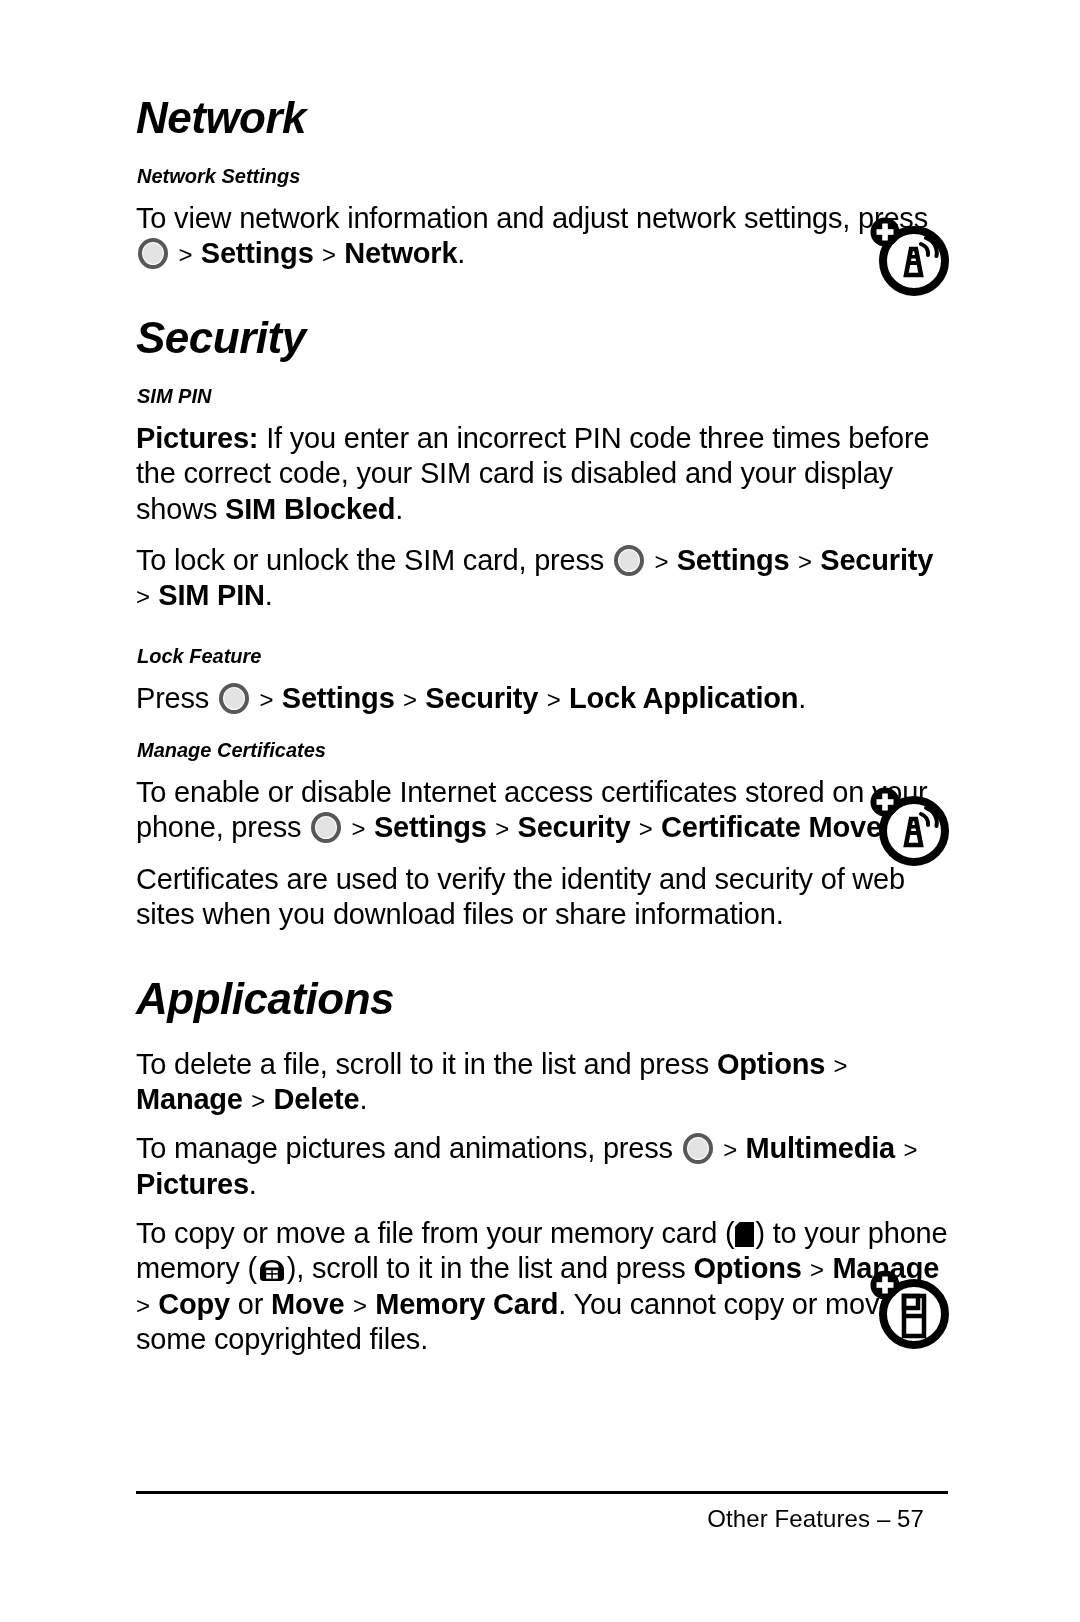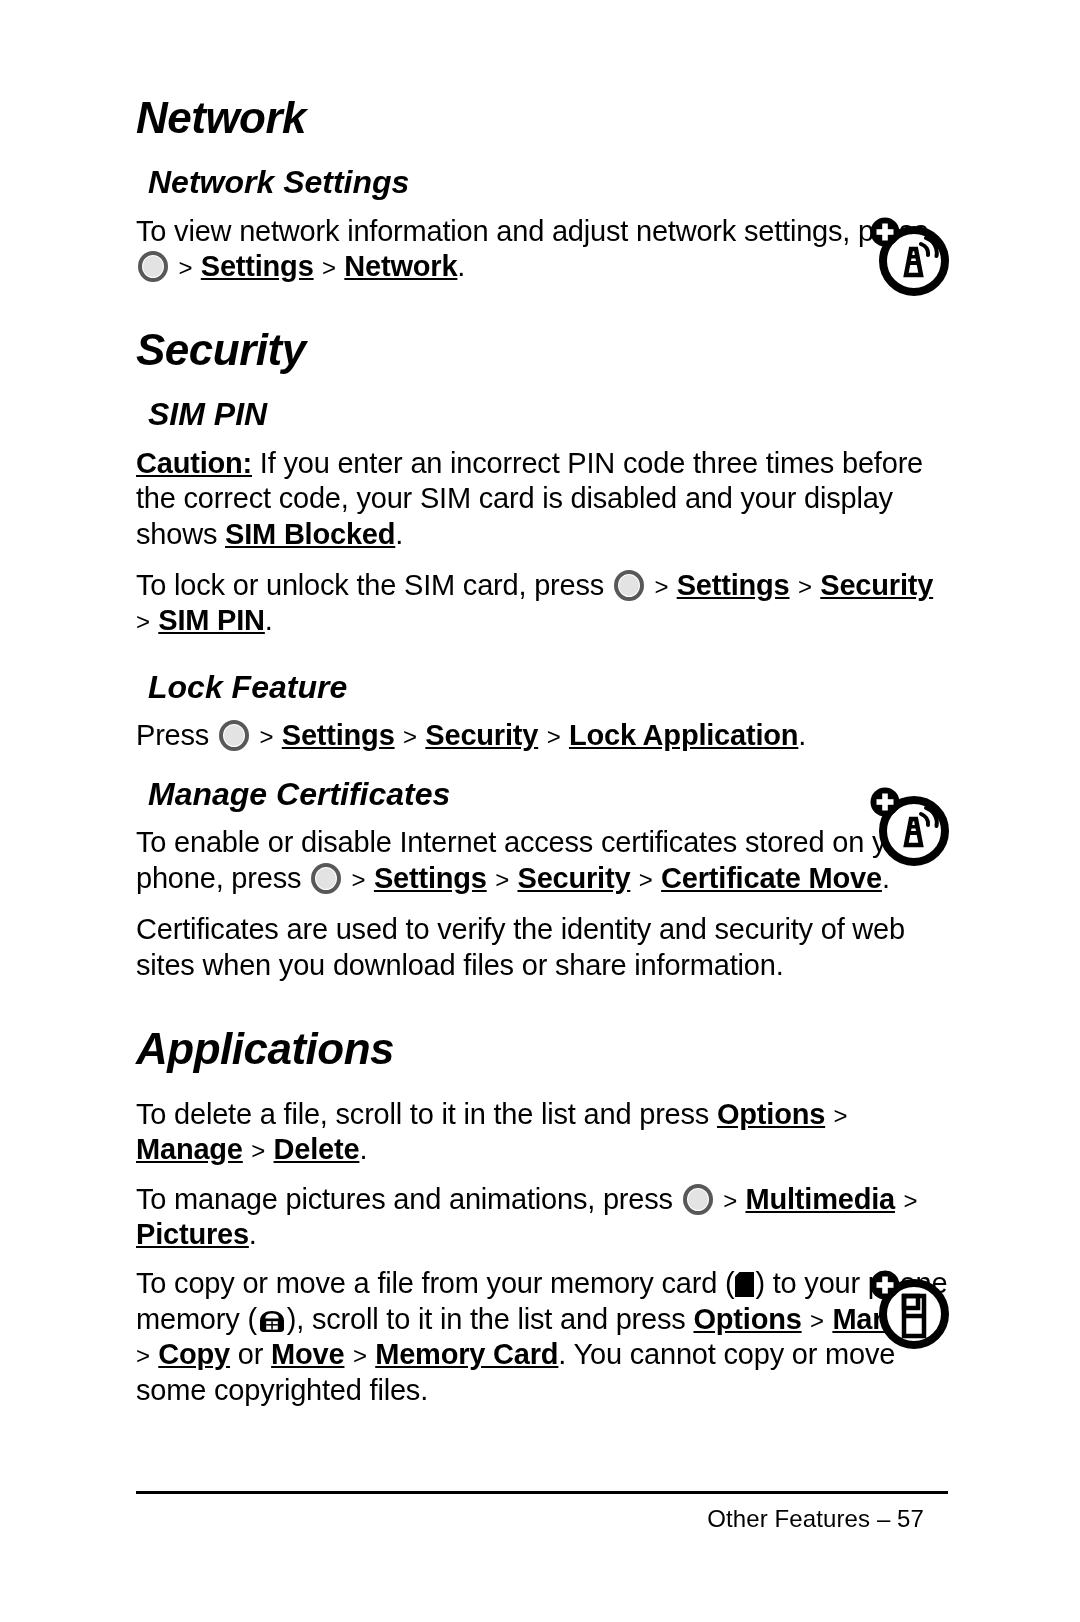--- a/index.html
+++ b/index.html
@@ -34,40 +34,40 @@
   
   h1.chapter {
     font-size: 44px;
     font-weight: bold;
     font-style: italic;
     letter-spacing: -0.5px;
     margin: 0 0 26px 0;
     line-height: 1.0;
   }
   h2.section {
-    font-size: 32px;
+    font-size: 20px;
     font-weight: bold;
     font-style: italic;
-    margin: 0 0 14px 12px;
+    margin: 0 0 14px 1px;
     line-height: 1.05;
   }
 
   .gap-chapter { height: 28px; }
   .gap-small { height: 16px; }
   .gap-xsmall { height: 8px; }
 
   p.body {
     font-size: 29px;
     line-height: 1.22;
     margin: 0 0 16px 0;
     letter-spacing: -0.2px;
   }
   p.body.tight { margin-bottom: 14px; }
 
-  b, strong { font-weight: bold; text-decoration: underline; }
+  b, strong { font-weight: bold; }
   .chev {
     font-weight: normal;
     font-size: 24px;
     padding: 0 2px;
   }
 
   
   .navkey {
     display: inline-block;
     width: 30px;
@@ -140,21 +140,21 @@
     <h2 class="section">Network Settings</h2>
 
     <p class="body">To view network information and adjust network settings, press <span class="navkey"></span><span class="chev"> &gt; </span><b>Settings</b><span class="chev"> &gt; </span><b>Network</b>.</p>
 
     <div class="gap-chapter"></div>
 
     <h1 class="chapter">Security</h1>
 
     <h2 class="section">SIM PIN</h2>
 
-    <p class="body"><b>Caution:</b> If you enter an incorrect PIN code three times before the correct code, your SIM card is disabled and your display shows <b>SIM Blocked</b>.</p>
+    <p class="body"><b>Pictures:</b> If you enter an incorrect PIN code three times before the correct code, your SIM card is disabled and your display shows <b>SIM Blocked</b>.</p>
 
     <p class="body">To lock or unlock the SIM card, press <span class="navkey"></span><span class="chev"> &gt; </span><b>Settings</b><span class="chev"> &gt; </span><b>Security</b><span class="chev"> &gt; </span><b>SIM PIN</b>.</p>
 
     <div class="gap-small"></div>
 
     <h2 class="section">Lock Feature</h2>
 
     <p class="body">Press <span class="navkey"></span><span class="chev"> &gt; </span><b>Settings</b><span class="chev"> &gt; </span><b>Security</b><span class="chev"> &gt; </span><b>Lock Application</b>.</p>
 
     <div class="gap-xsmall"></div>

